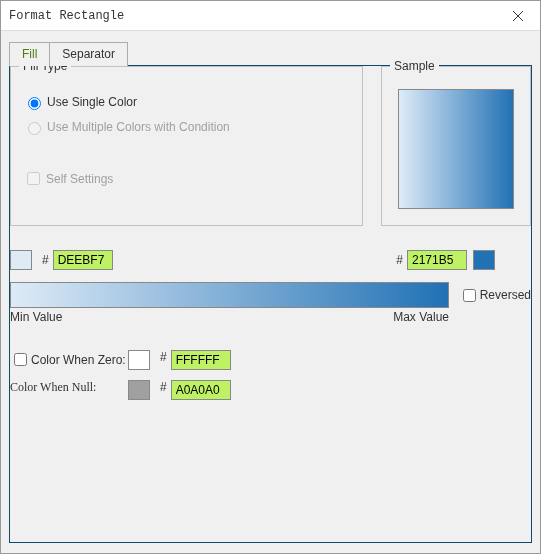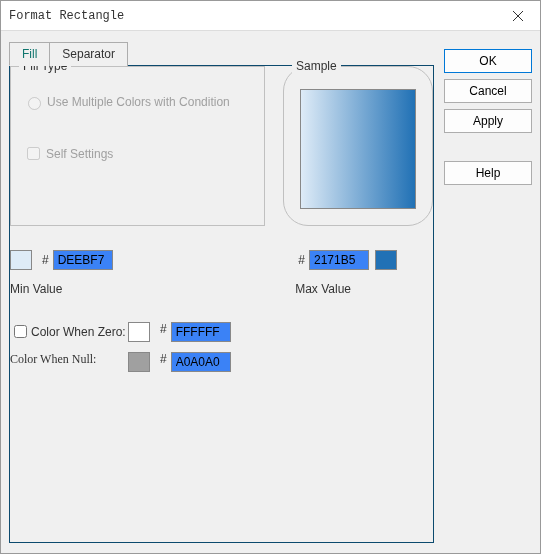--- a/index.html
+++ b/index.html
@@ -71,21 +71,21 @@
     border-bottom: none;
     background: #f0f0f0;
     cursor: pointer;
     position: relative;
     top: 1px;
     margin-right: -1px;
   }
   .tab.active {
     background: #f0f0f0;
     border-bottom: 1px solid #f0f0f0;
-    color: #0f766e;
+    color: #4d7c0f;
   }
   .tab-panel {
     flex: 1;
     border: 1px solid #0c4a6e;
     background: #f0f0f0;
     position: relative;
     z-index: 1;
   }
   
   .row-top { display: flex; gap: 18px; margin-bottom: 24px; }
@@ -95,21 +95,21 @@
     position: relative;
   }
   .group-title {
     position: absolute;
     top: -8px;
     left: 8px;
     background: #f0f0f0;
     padding: 0 4px;
   }
   .filltype { flex: 1; }
-  .samplegrp { width: 150px; display: flex; flex-direction: column; border-radius: 25px; }
+  .samplegrp { width: 150px; display: flex; flex-direction: column; }
   .radio-line { display: flex; align-items: center; margin: 9px 0; }
   .radio-line input { margin-right: 6px; }
   .radio-line.disabled { color: #a0a0a0; }
   .check-line { display: flex; align-items: center; margin-top: 34px; color: #a0a0a0;}
   .check-line input { margin-right: 6px; }
   .sample-swatch {
     flex: 1;
     margin: 4px;
     min-height: 120px;
     border: 1px solid #888;
@@ -127,21 +127,21 @@
     margin-right: 6px;
     cursor: pointer;
   }
   .hash { margin: 0 4px 0 4px; }
   .hex-input {
     width: 60px;
     height: 20px;
     border: 1px solid #888;
     padding: 1px 4px;
     font-size: 12px;
-    background: #3b82f6;
+    background: #bef264;
   }
   .spacer-flex { flex: 1; }
   
   .grad-row { display: flex; align-items: center; margin-bottom: 2px; }
   .grad-bar {
     flex: 1;
     height: 26px;
     border: 1px solid #888;
     background: linear-gradient(90deg, #DEEBF7 0%, #2171B5 100%);
     margin-right: 10px;
@@ -176,20 +176,24 @@
         <div class="tab active">Fill</div>
         <div class="tab">Separator</div>
       </div>
 
       <div class="tab-panel">
 
         <div class="row-top">
           <div class="group filltype">
             <span class="group-title">Fill Type</span>
 
+            <label class="radio-line">
+              <input type="radio" name="ft" checked="" style="">
+              <span>Use Single Color</span>
+            </label>
             <label class="radio-line disabled">
               <input type="radio" name="ft" disabled="" style="">
               <span>Use Multiple Colors with Condition</span>
             </label>
             <label class="check-line">
               <input type="checkbox" disabled="" style="">
               <span>Self Settings</span>
             </label>
           </div>
 
@@ -204,20 +208,27 @@
           <span class="hash">#</span>
           <input class="hex-input" value="DEEBF7" style="">
           <div class="spacer-flex"></div>
           <span class="hash">#</span>
           <input class="hex-input" value="2171B5" style="">
           <div style="width:6px"></div>
           <div class="swatch" style="background:#2171B5"></div>
           <div style="width:30px"></div>
         </div>
 
+        <div class="grad-row">
+          <div class="grad-bar"></div>
+          <label class="rev-check">
+            <input type="checkbox" style="">
+            <span>Reversed</span>
+          </label>
+        </div>
         <div class="minmax-row">
           <span>Min Value</span>
           <span>Max Value</span>
         </div>
 
         <div class="opt-row">
           <label class="opt-row-label-chk">
             <input type="checkbox" style="">
             <span>Color When Zero:</span>
           </label>
@@ -229,21 +240,14 @@
         <div class="opt-row">
           <span class="opt-row-label-txt">Color When Null:</span>
           <div class="swatch" style="background:#A0A0A0"></div>
           <span class="hash">#</span>
           <input class="hex-input" value="A0A0A0" style="">
         </div>
 
       </div>
     </div>
 
-    <div class="side-col">
-      <button class="side-btn primary">OK</button>
-      <button class="side-btn">Cancel</button>
-      <button class="side-btn">Apply</button>
-      <div class="side-gap"></div>
-      <button class="side-btn">Help</button>
-    </div>
   </div>
 </div>
 
 </body></html>

